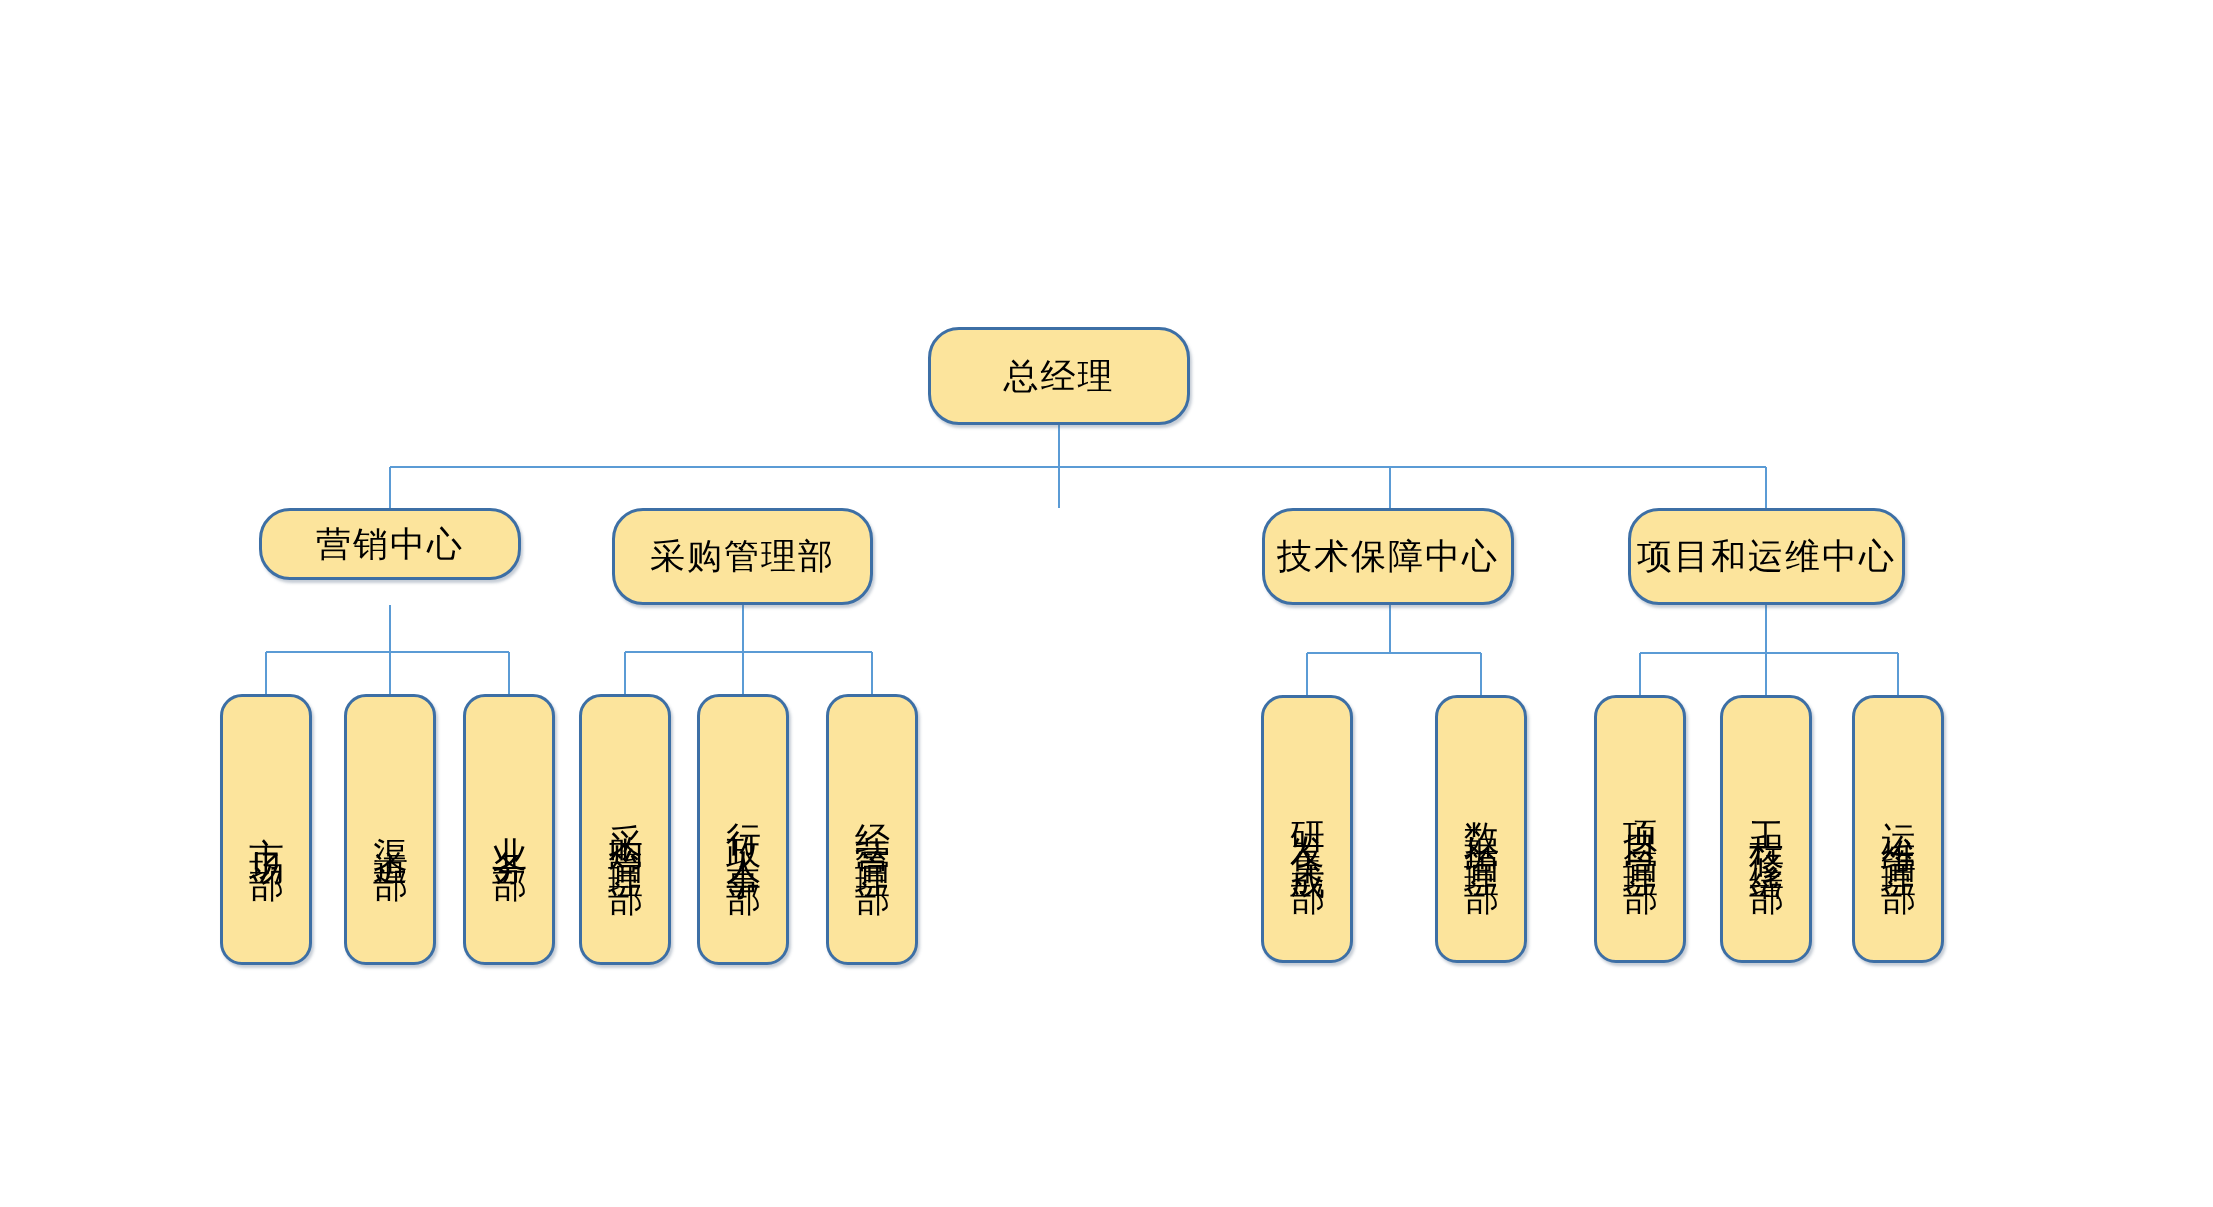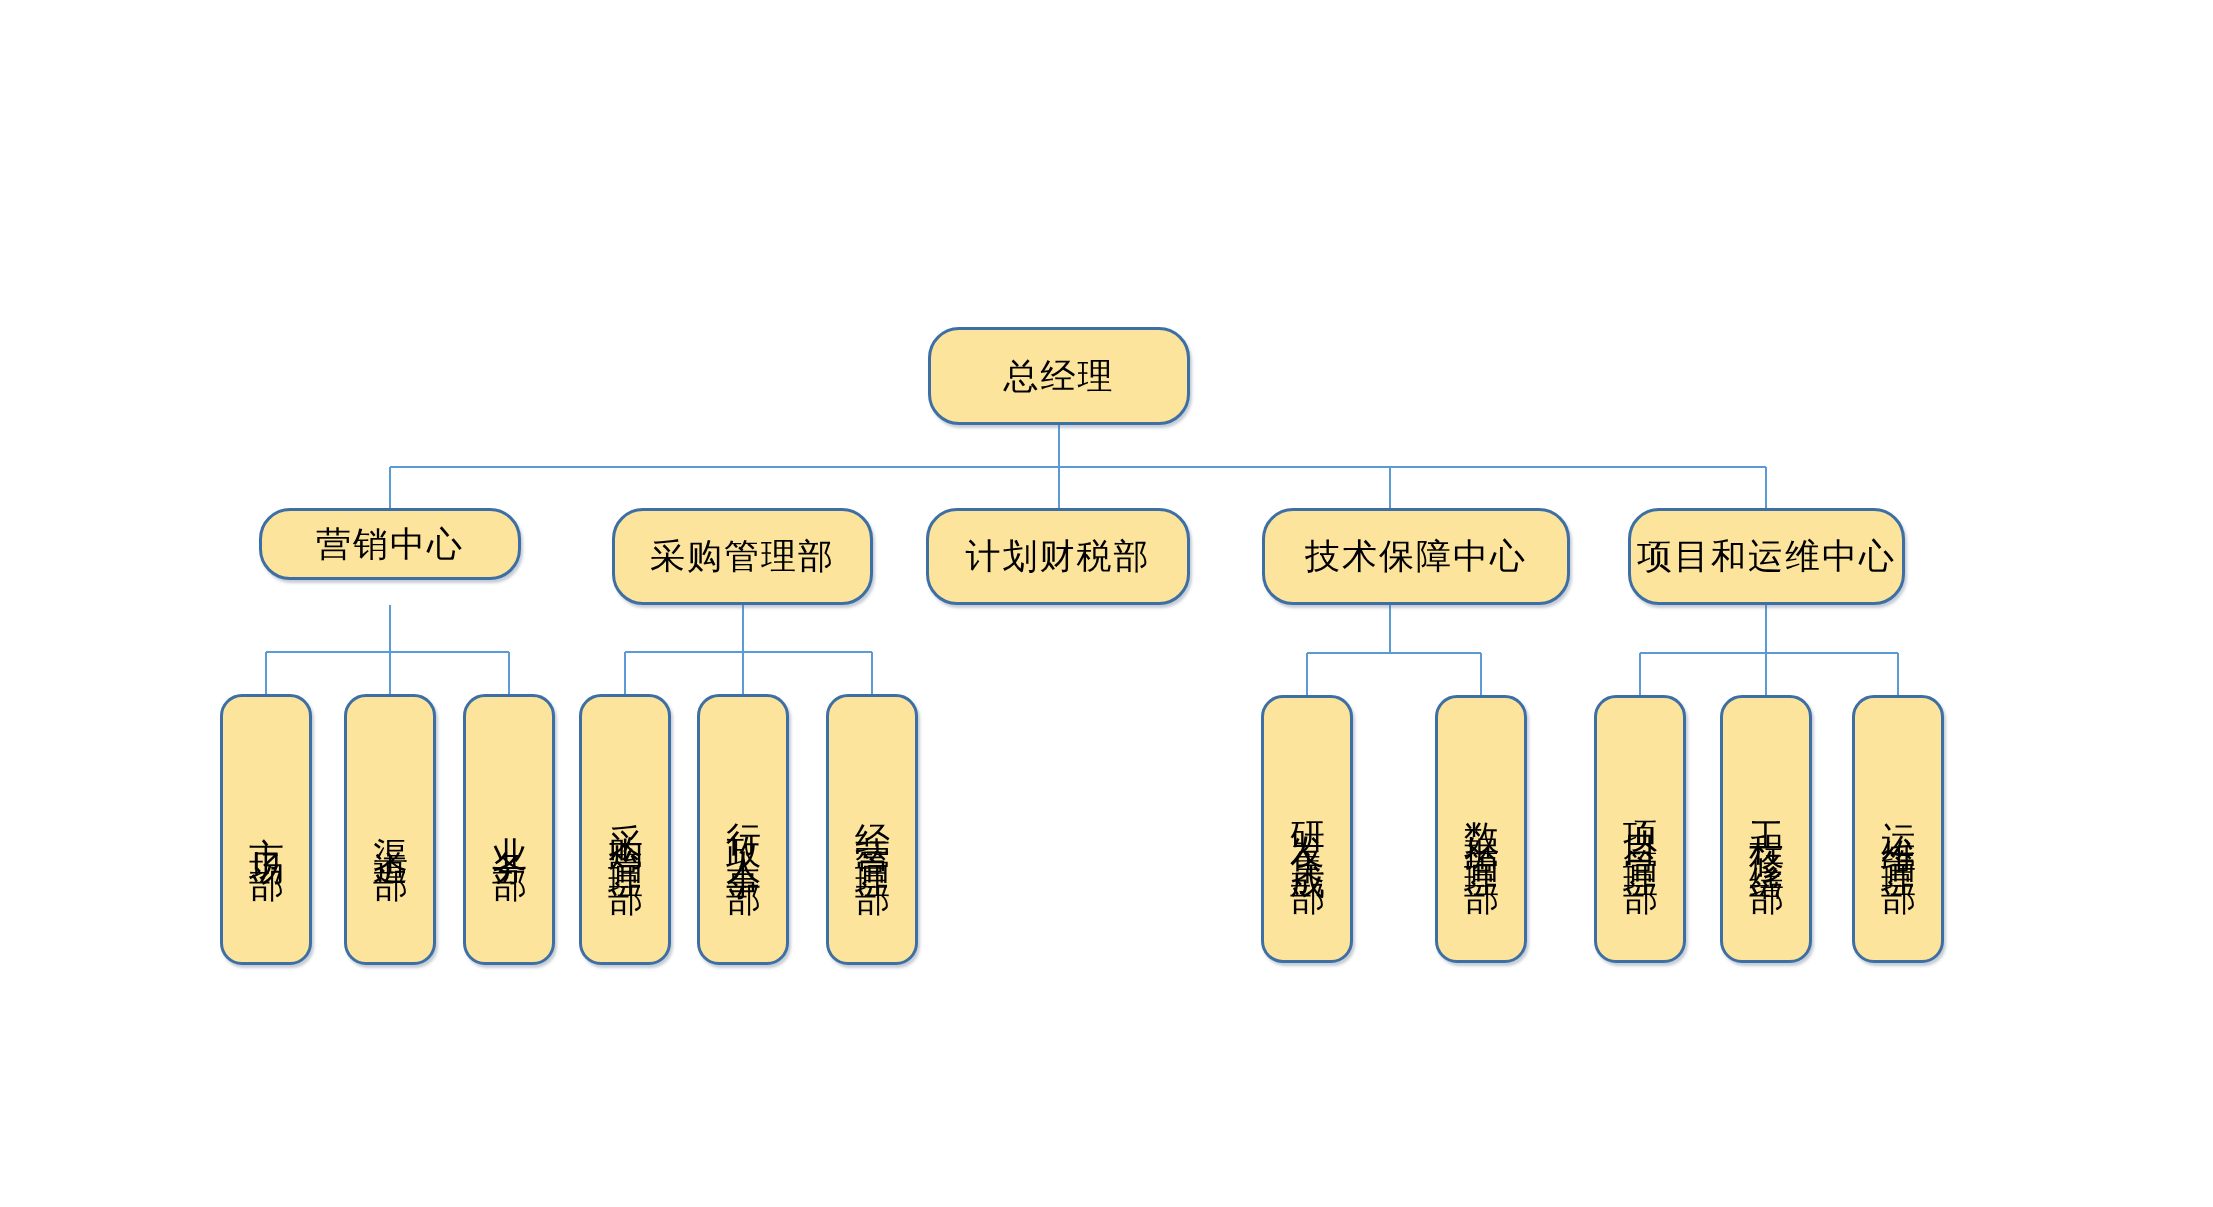--- a/index.html
+++ b/index.html
@@ -95,24 +95,21 @@
   <div class="node node-h" style="left:928px; top:327px; width:262px; height:98px;">
     <span>总经理</span>
   </div>
 
   <div class="node node-h" style="left:259px; top:508px; width:262px; height:72px;">
     <span>营销中心</span>
   </div>
   <div class="node node-h" style="left:612px; top:508px; width:261px; height:97px;">
     <span>采购管理部</span>
   </div>
-  <div class="node node-h" style="left:926px; top:508px; width:264px; height:97px;">
-    <span>计划财税部</span>
-  </div>
-  <div class="node node-h" style="left:1262px; top:508px; width:308px; height:97px;">
+  <div class="node node-h" style="left:1262px; top:508px; width:252px; height:97px;">
     <span>技术保障中心</span>
   </div>
   <div class="node node-h" style="left:1628px; top:508px; width:277px; height:97px;text-align:center;">
     <span>项目和运维中心</span>
   </div>
 
   <div class="node node-v" style="left:220px; top:694px; width:92px; height:271px;">
     <span class="vlabel">市场部</span>
   </div>
   <div class="node node-v" style="left:344px; top:694px; width:92px; height:271px;">

